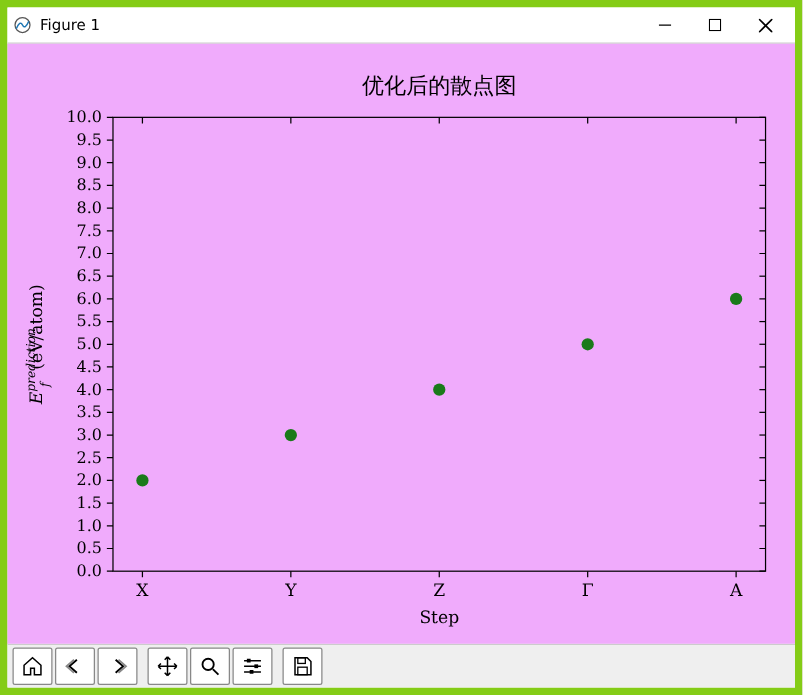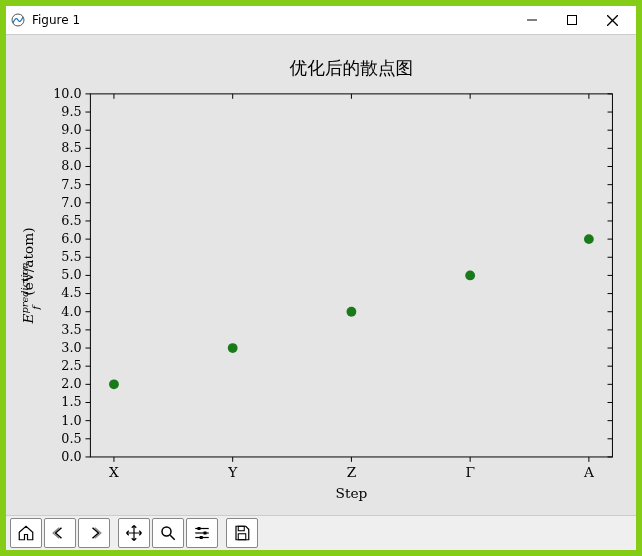--- a/index.html
+++ b/index.html
@@ -2,21 +2,21 @@
 <html><head>
 <meta charset="utf-8">
 <style>
   html,body{margin:0;padding:0;font-family:"DejaVu Sans","Segoe UI",Arial,sans-serif;font-size:13px;color:#000;background:#fff}
   .window{width:642px;height:556px;border:6px solid #84cc16;box-sizing:border-box;display:flex;flex-direction:column;position:relative}
   .titlebar{height:28px;display:flex;align-items:center;padding:0 4px;border-bottom:1px solid #ccc;background:#fff}
   .titlebar .app-icon{width:16px;height:16px;margin-right:6px;display:flex;align-items:center;justify-content:center}
   .titlebar .title{flex:0 0 auto;font-size:12px}
   .titlebar .spacer{flex:1}
   .win-btn{width:40px;height:28px;display:flex;align-items:center;justify-content:center;cursor:pointer}
-  .plot-area{flex:1;position:relative;background:#e5e5e5}
+  .plot-area{flex:1;position:relative;background:#f0abfc}
   .chart-svg{position:absolute;inset:0}
   .toolbar{height:34px;background:#efefef;border-top:1px solid #ccc;display:flex;align-items:center;padding-left:4px;gap:0}
   .tool-btn{width:30px;height:28px;display:flex;align-items:center;justify-content:center;border:1px solid #888;background:#fff;margin-right:2px;cursor:pointer;border-radius:2px}
   .tool-sep{width:6px}
   text{font-family:"DejaVu Serif","Times New Roman",serif}
 </style>
 </head>
 <body>
 
 <div class="window">

